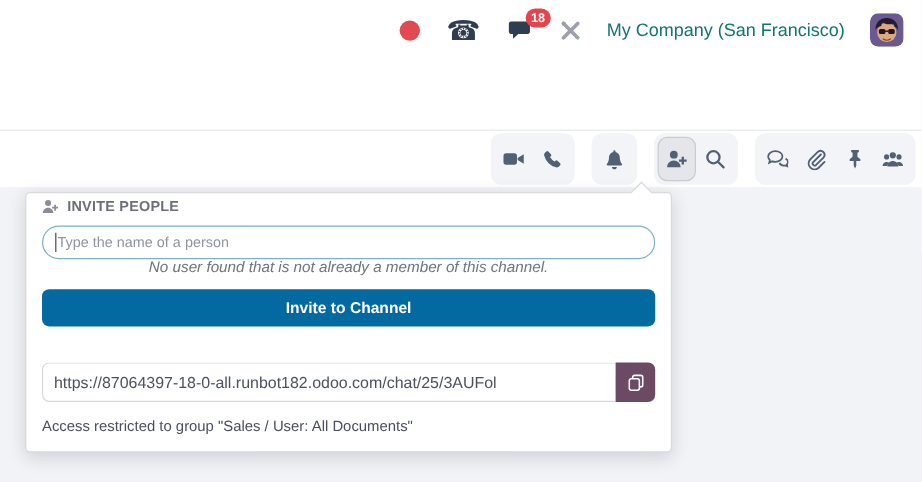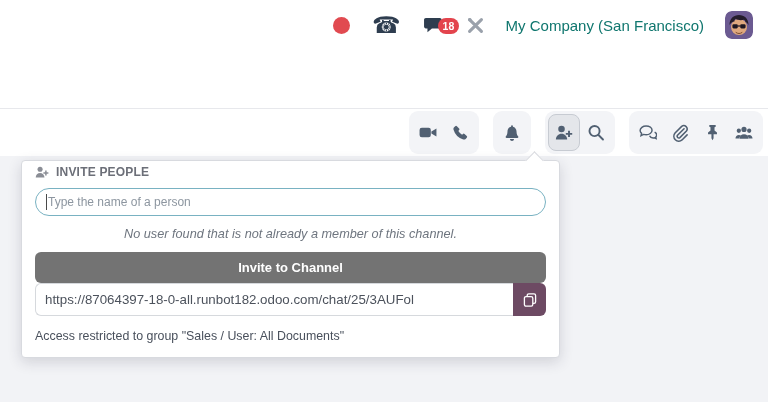--- a/index.html
+++ b/index.html
@@ -7,21 +7,21 @@
     width:768px; height:402px; overflow:hidden;
     font-family:"Liberation Sans", sans-serif;
     background:#ffffff;
   }
   
   .navbar { height:50px; display:flex; align-items:center; justify-content:flex-end; padding-right:4px; background:#fff; }
   .nav-item { position:relative; height:50px; display:flex; align-items:center; justify-content:center; padding:0 11px; color:#2e3d4f; }
   .dot { width:17px; height:17px; border-radius:50%; background:#e14a50; }
   .glyph-phone { font-size:23px; line-height:1; color:#2e3d4f; }
   .badge {
-    position:absolute; top:18px; left:26px; background:#e3444d; color:#fff;
+    position:absolute; top:7px; left:26px; background:#e3444d; color:#fff;
     font-size:10.5px; font-weight:bold; line-height:1; padding:3px 5px 2px;
     border-radius:9px; min-width:11px; text-align:center;
   }
   .company { font-size:15px; color:#0f766e; padding:0 10px; white-space:nowrap; }
   .avatar { width:28px; height:28px; border-radius:7px; overflow:hidden; display:block; }
   .tools-icon { color:#9aa1ab; }
 
   
   .spacer { height:58px; background:#fff; }
   .toolbar {
@@ -51,26 +51,26 @@
   }
   .pp-header { display:flex; align-items:center; gap:7px; color:#6c6f78; font-size:12px; font-weight:bold; letter-spacing:.2px; }
   .pp-header .hdr-icon { color:#8a8d95; display:flex; }
   .pp-search-wrap { position:relative; margin-top:9px; }
   .pp-search {
     width:100%; box-sizing:border-box; height:28px; border:1px solid #79b2c2; border-radius:14px;
     padding:0 12px; font-size:12px; font-family:inherit; color:#333; outline:none; background:#fff;
   }
   .pp-search::placeholder { color:#8d96a0; }
   .caret-bar { position:absolute; left:11px; top:6px; width:1px; height:16px; background:#4a4a4a; }
-  .pp-empty { margin-top:11px; text-align:center; font-style:italic; font-size:12.7px; color:#6e757f; }
+  .pp-empty { text-align:center; font-style:italic; font-size:12.7px; color:#6e757f; }
   .pp-invite {
-    margin-top:11px; width:100%; height:31px; background:#737373; border:none; border-radius:6px;
+    margin-top:11px; width:100%; height:31px; background:#0369a1; border:none; border-radius:6px;
     color:#fff; font-weight:bold; font-size:13px; font-family:inherit; cursor:pointer;
   }
-  .pp-urlrow { margin-top:0; display:flex; }
+  .pp-urlrow { margin-top:30px; display:flex; }
   .pp-url {
     flex:1; min-width:0; height:33px; box-sizing:border-box; border:1px solid #d6d9dd; border-right:none;
     border-radius:6px 0 0 6px; padding:0 9px; font-size:13.3px; color:#4c525c; font-family:inherit;
     background:#fff; white-space:nowrap; overflow:hidden; outline:none;
   }
   .pp-copy {
     width:33px; height:33px; background:#6d4a63; border:none; border-radius:0 6px 6px 0;
     display:flex; align-items:center; justify-content:center; cursor:pointer; padding:0;
   }
   .pp-access { margin-top:13px; font-size:12.4px; color:#49505c; }

